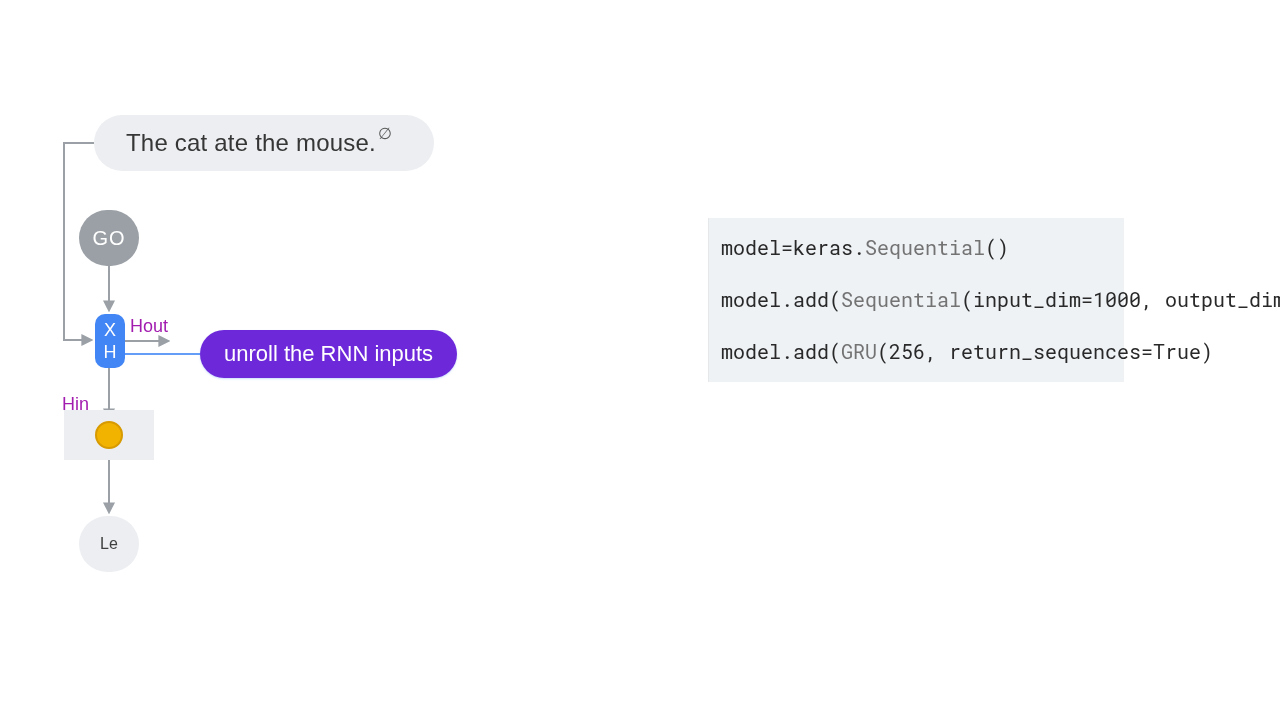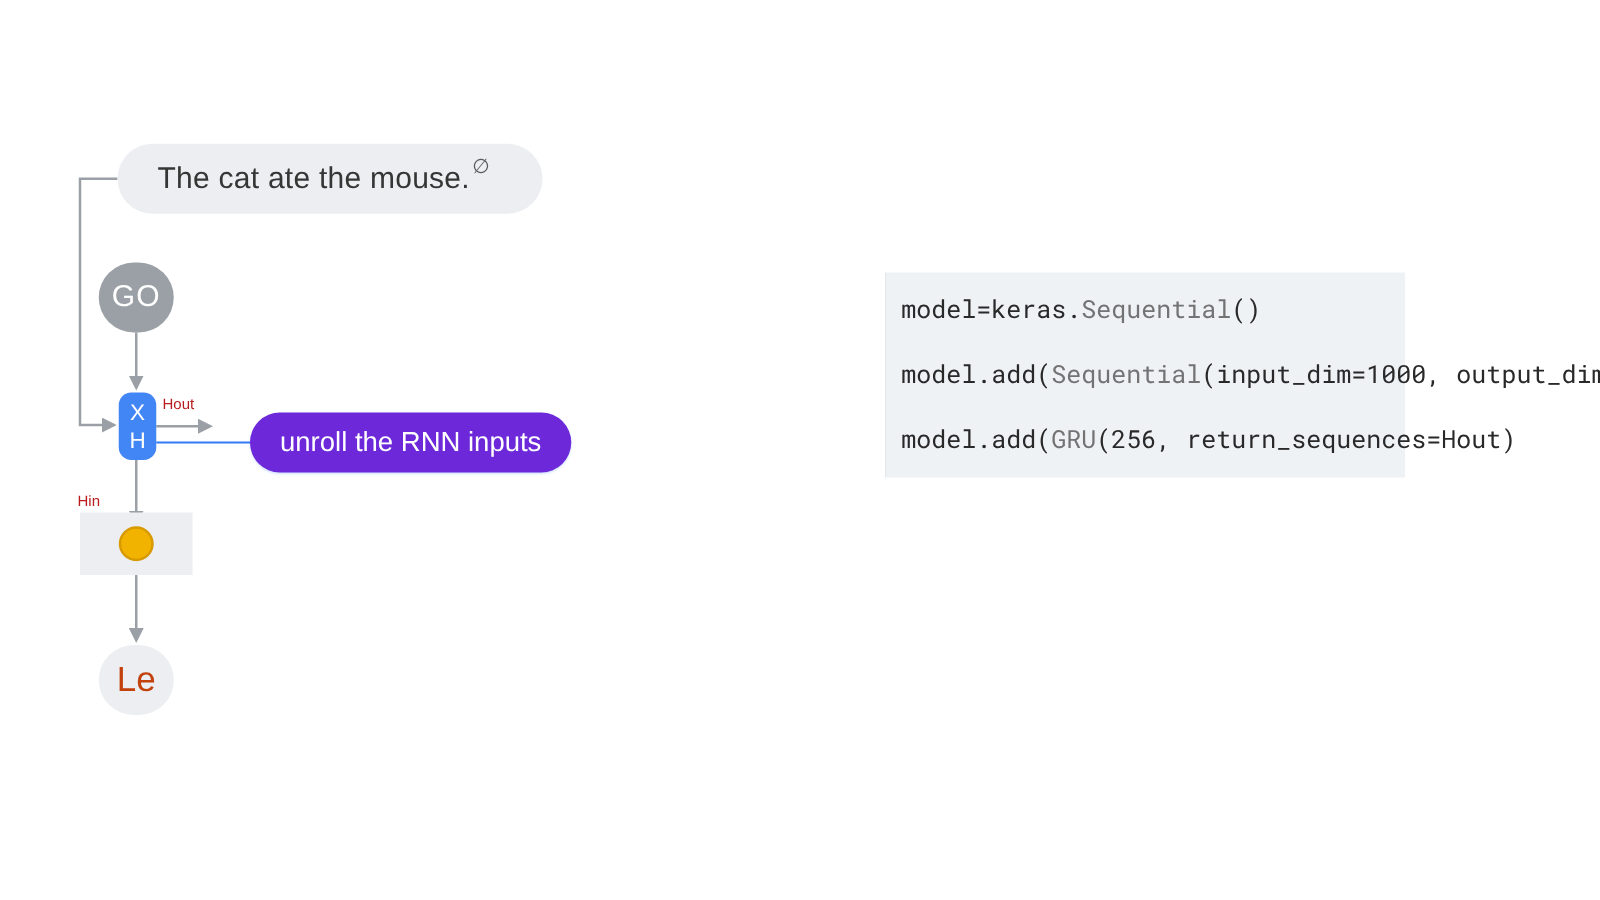--- a/index.html
+++ b/index.html
@@ -50,21 +50,21 @@
   }
   .go-node {
     position: absolute;
     left: 79px;
     top: 210px;
     width: 60px;
     height: 56px;
     border-radius: 30px;
     background: #9aa0a6;
     color: #ffffff;
-    font-size: 24px;
+    font-size: 20px;
     display: flex;
     align-items: center;
     justify-content: center;
     letter-spacing: 1px;
   }
   .rnn-cell {
     position: absolute;
     left: 95px;
     top: 314px;
     width: 30px;
@@ -74,22 +74,22 @@
     color: #ffffff;
     font-size: 18px;
     display: flex;
     flex-direction: column;
     align-items: center;
     justify-content: center;
     line-height: 22px;
   }
   .label {
     position: absolute;
-    font-size: 12px;
-    color: #b91c1c;
+    font-size: 18px;
+    color: #a21caf;
   }
   .label.hin  { left: 62px;  top: 366px; margin-top: 28px; }
   .label.hout { left: 130px; top: 316px; }
   .unroll-pill {
     position: absolute;
     left: 200px;
     top: 330px;
     height: 48px;
     padding: 0 24px;
     border-radius: 26px;
@@ -120,22 +120,22 @@
     box-sizing: border-box;
   }
   .le-node {
     position: absolute;
     left: 79px;
     top: 516px;
     width: 60px;
     height: 56px;
     border-radius: 30px;
     background: #eceef1;
-    color: #c2410c;
-    font-size: 28px;
+    color: #404040;
+    font-size: 16px;
     display: flex;
     align-items: center;
     justify-content: center;
   }
   .code-panel {
     position: absolute;
     left: 708px;
     top: 218px;
     right: 0;
     background: #eef2f5;
@@ -199,15 +199,15 @@
   <div class="dense-dot"></div>
 
   <div class="le-node">
     <span>Le</span>
   </div>
 
   <div class="code-panel"><span><span>model=keras.</span><span class="kw">Sequential</span><span>()</span></span>
 
 <span><span>model.add(</span><span class="kw">Sequential</span><span>(input_dim=1000, output_dim=64))</span></span>
 
-<span><span>model.add(</span><span class="kw">GRU</span><span>(256, return_sequences=Hout)</span></span></div>
+<span><span>model.add(</span><span class="kw">GRU</span><span>(256, return_sequences=True)</span></span></div>
 
 </div>
 
 </body></html>

